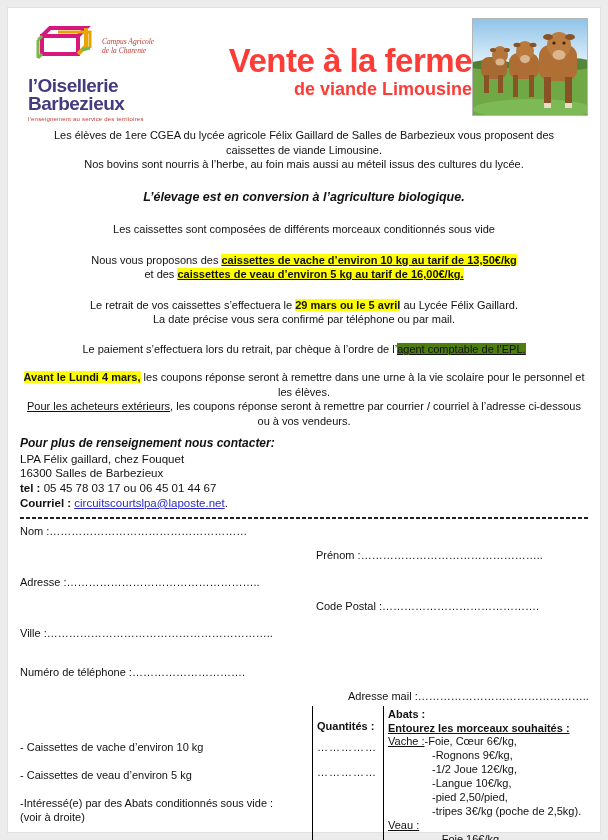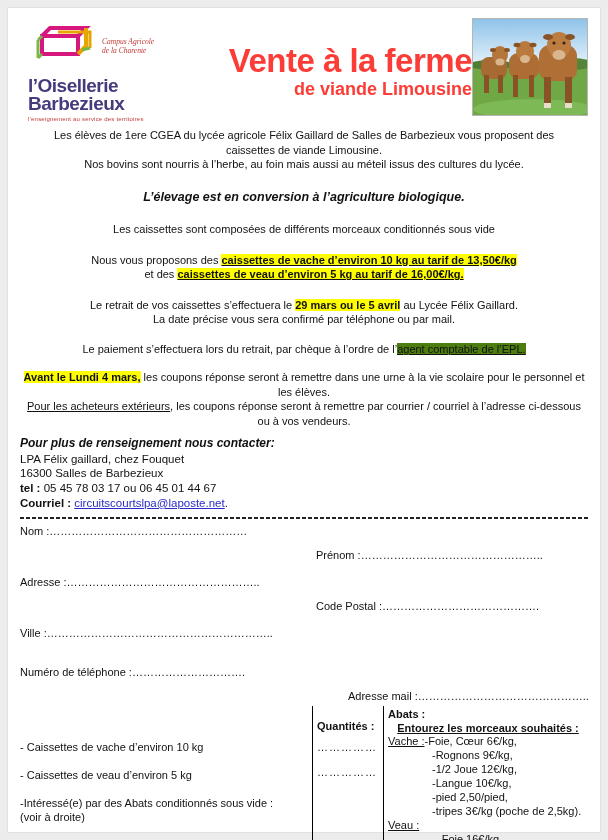--- a/index.html
+++ b/index.html
@@ -50,21 +50,21 @@
   .order-table{display:flex;margin-top:4px;height:234px;font-size:11px;}
   .col-left{flex:0 0 292px;display:flex;flex-direction:column;padding-top:34px;line-height:1.3;}
   .col-left .item{margin-bottom:14px;white-space:nowrap;}
   .col-left .item3{margin-bottom:0;}
   .col-qty{flex:0 0 72px;border-left:1.5px solid #000;border-right:1.5px solid #000;padding:14px 2px 0 4px;box-sizing:border-box;}
   .col-qty .qh{font-weight:bold;white-space:nowrap;}
   .col-qty .qdots{margin-top:9px;letter-spacing:1px;}
   .col-qty .qdots2{margin-top:13px;letter-spacing:1px;}
   .col-abats{flex:1 1 auto;padding:2px 0 0 4px;line-height:1.27;}
   .abats-h1{font-weight:bold;}
-  .abats-h2{font-weight:bold;text-decoration:underline;white-space:nowrap;text-align:center;}
+  .abats-h2{font-weight:bold;text-decoration:underline;white-space:nowrap;}
   .abats-line{white-space:nowrap;}
   .ind44{padding-left:44px;}
   .ind50{padding-left:50px;}
 </style>
 </head>
 <body>
 
 <div class="canvas">
   <div class="page">
 

